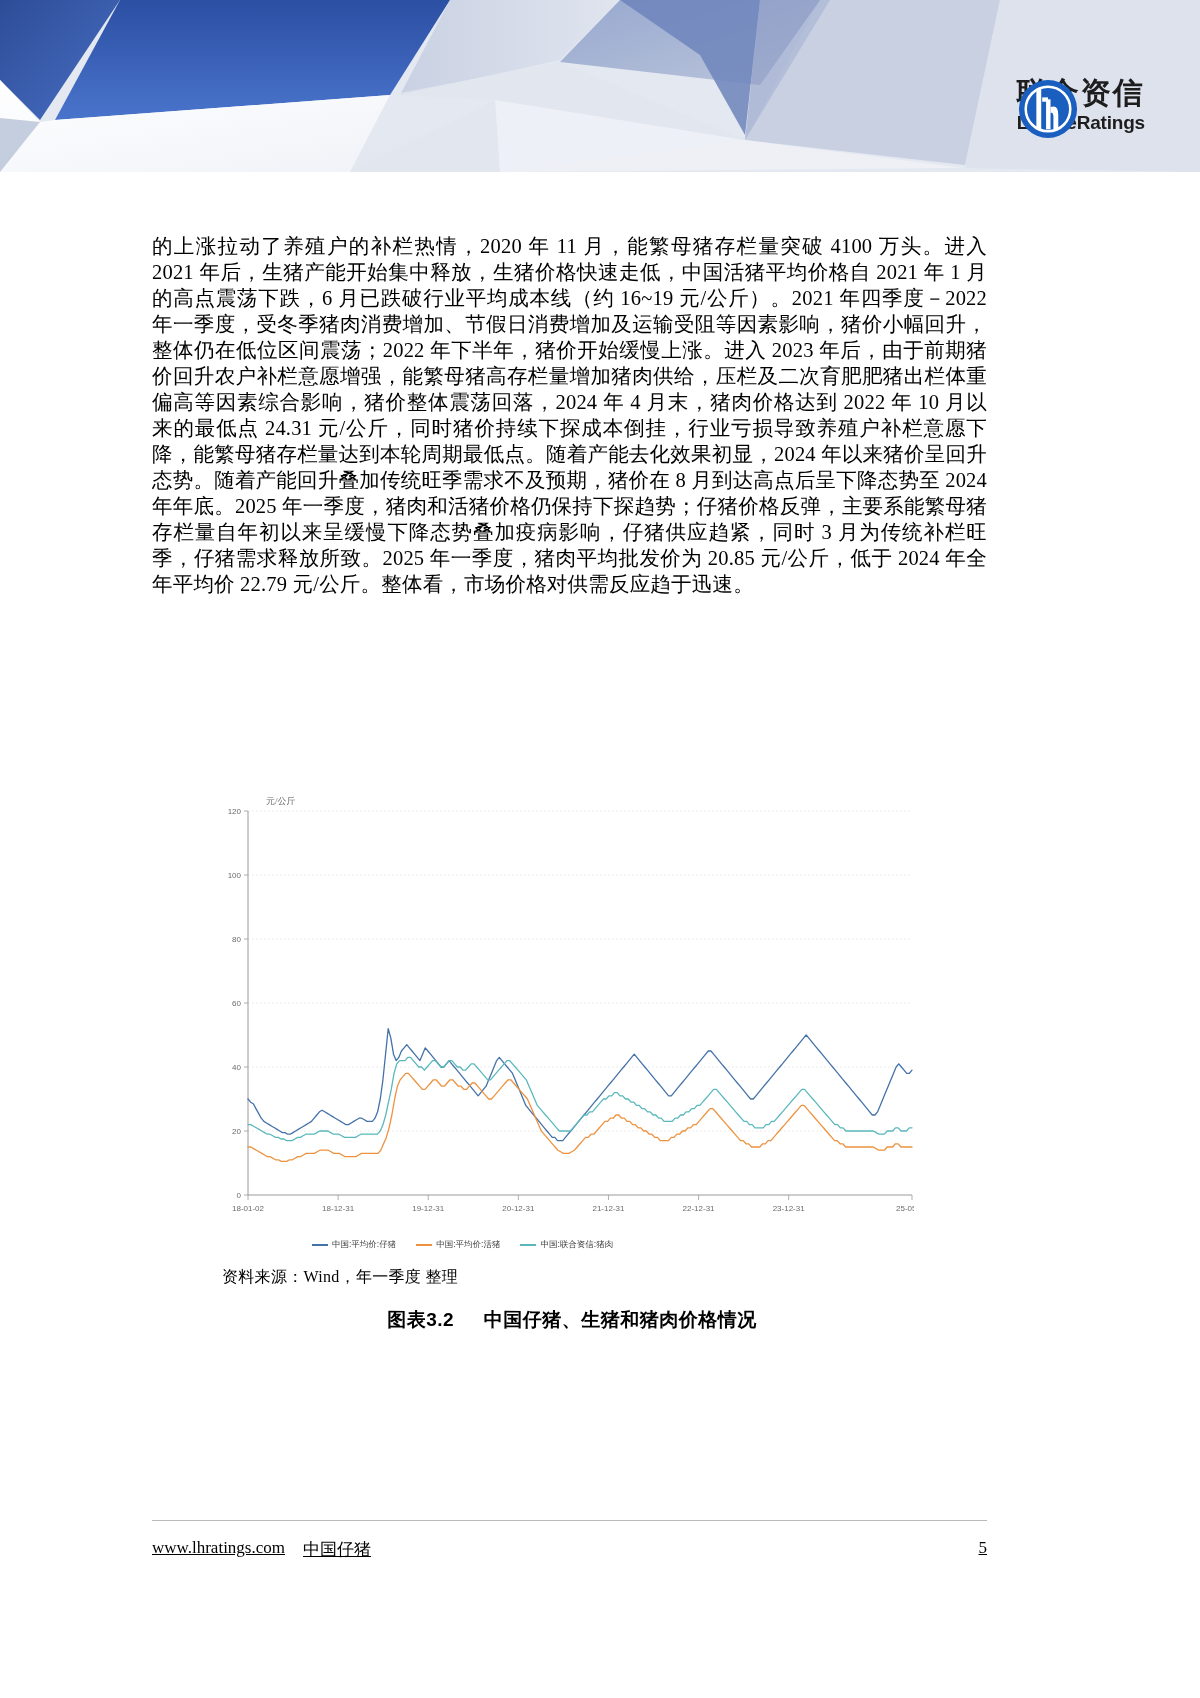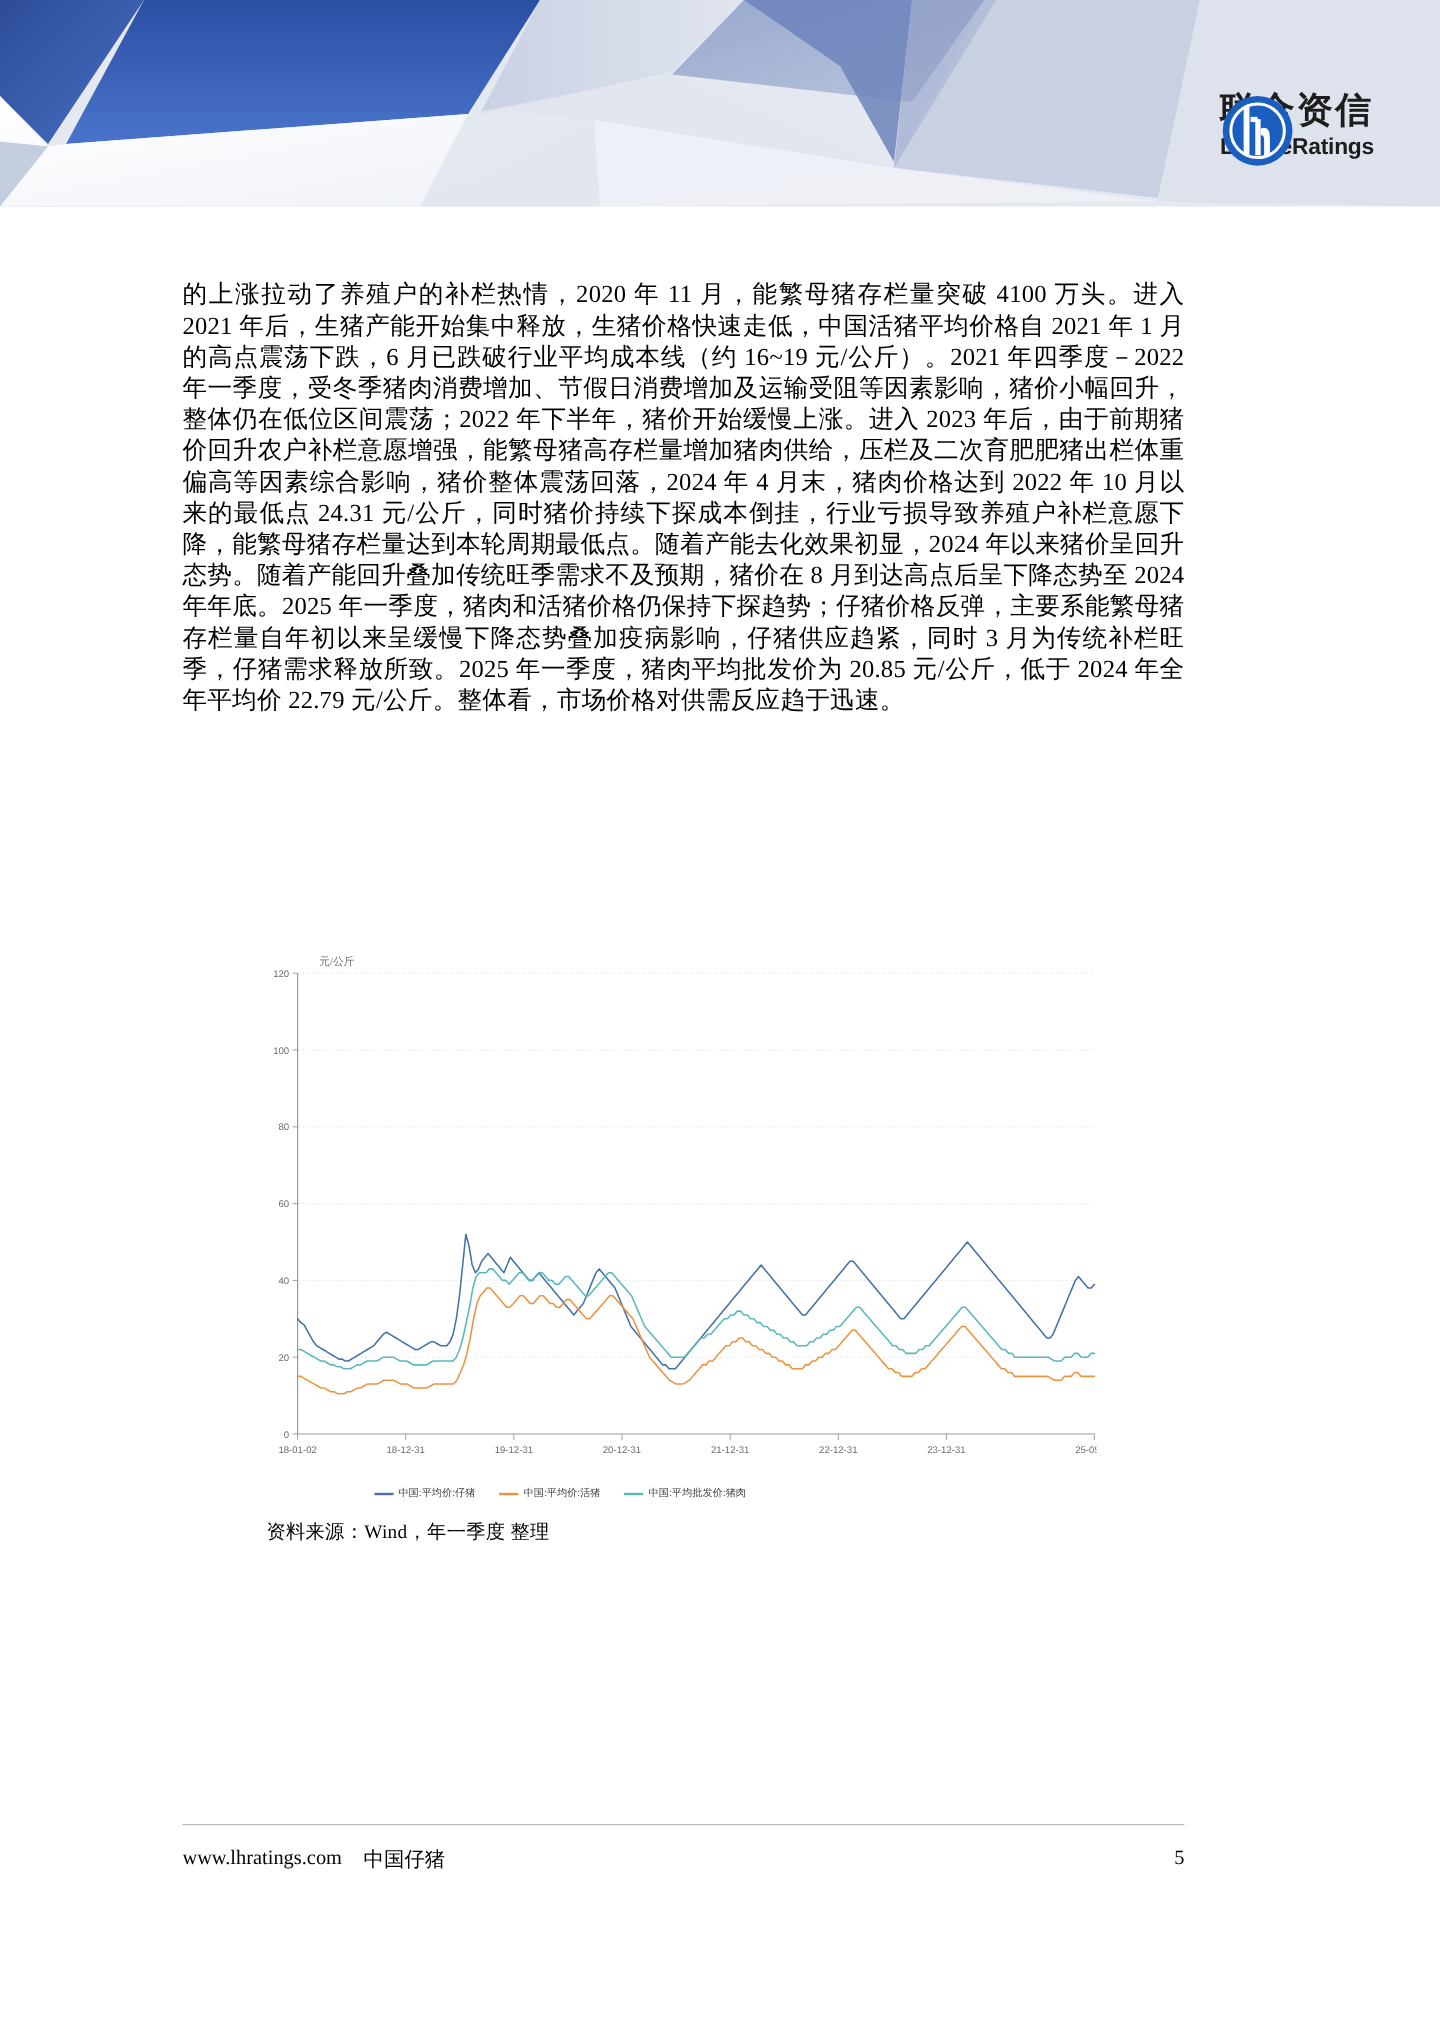--- a/index.html
+++ b/index.html
@@ -84,21 +84,21 @@
     font-weight:bold;font-size:19px;color:#000;letter-spacing:0.5px;
   }
 
   
   .footer-rule{
     position:absolute;left:152px;top:1520px;width:835px;height:1px;background:#b9b9b9;
   }
   .footer{
     position:absolute;left:152px;top:1538px;width:835px;
     display:flex;justify-content:space-between;align-items:baseline;
-    font-family:"Liberation Serif", serif;font-size:17px;color:#000;
+    font-family:"Liberation Serif", serif;font-size:17px;color:#000;text-decoration:underline;
   }
   .footer-left{display:flex;gap:18px;}
   .tick-lbl{font-family:"Liberation Sans", sans-serif;font-size:8px;fill:#6b6b6b;}
   .ytick-lbl{font-family:"Liberation Sans", sans-serif;font-size:8px;fill:#6b6b6b;}
 </style>
 </head>
 <body>
 
 <div class="banner">
   <svg width="1200" height="172" viewBox="0 0 1200 172">
@@ -211,26 +211,31 @@
       <div class="legend-item">
         <span class="legend-line" style="background: rgb(68, 114, 168);"></span>
         <span class="legend-label">中国:平均价:仔猪</span>
       </div>
       <div class="legend-item">
         <span class="legend-line" style="background: rgb(237, 147, 64);"></span>
         <span class="legend-label">中国:平均价:活猪</span>
       </div>
       <div class="legend-item">
         <span class="legend-line" style="background: rgb(90, 184, 188);"></span>
-        <span class="legend-label">中国:平均批发价:猪肉</span>
+        <span class="legend-label">中国:联合资信:猪肉</span>
       </div>
     </div>
 
   <div class="source">资料来源：Wind，年一季度 整理</div>
 
+  <div class="fig-caption">
+    <span>图表3.2</span>
+    <span style="display:inline-block;width:18px;"></span>
+    <span>中国仔猪、生猪和猪肉价格情况</span>
+  </div>
 </div>
 
 <div class="footer-rule"></div>
 <div class="footer">
   <div class="footer-left">
     <span>www.lhratings.com</span>
     <span>中国仔猪</span>
   </div>
   <span>5</span>
 </div>

